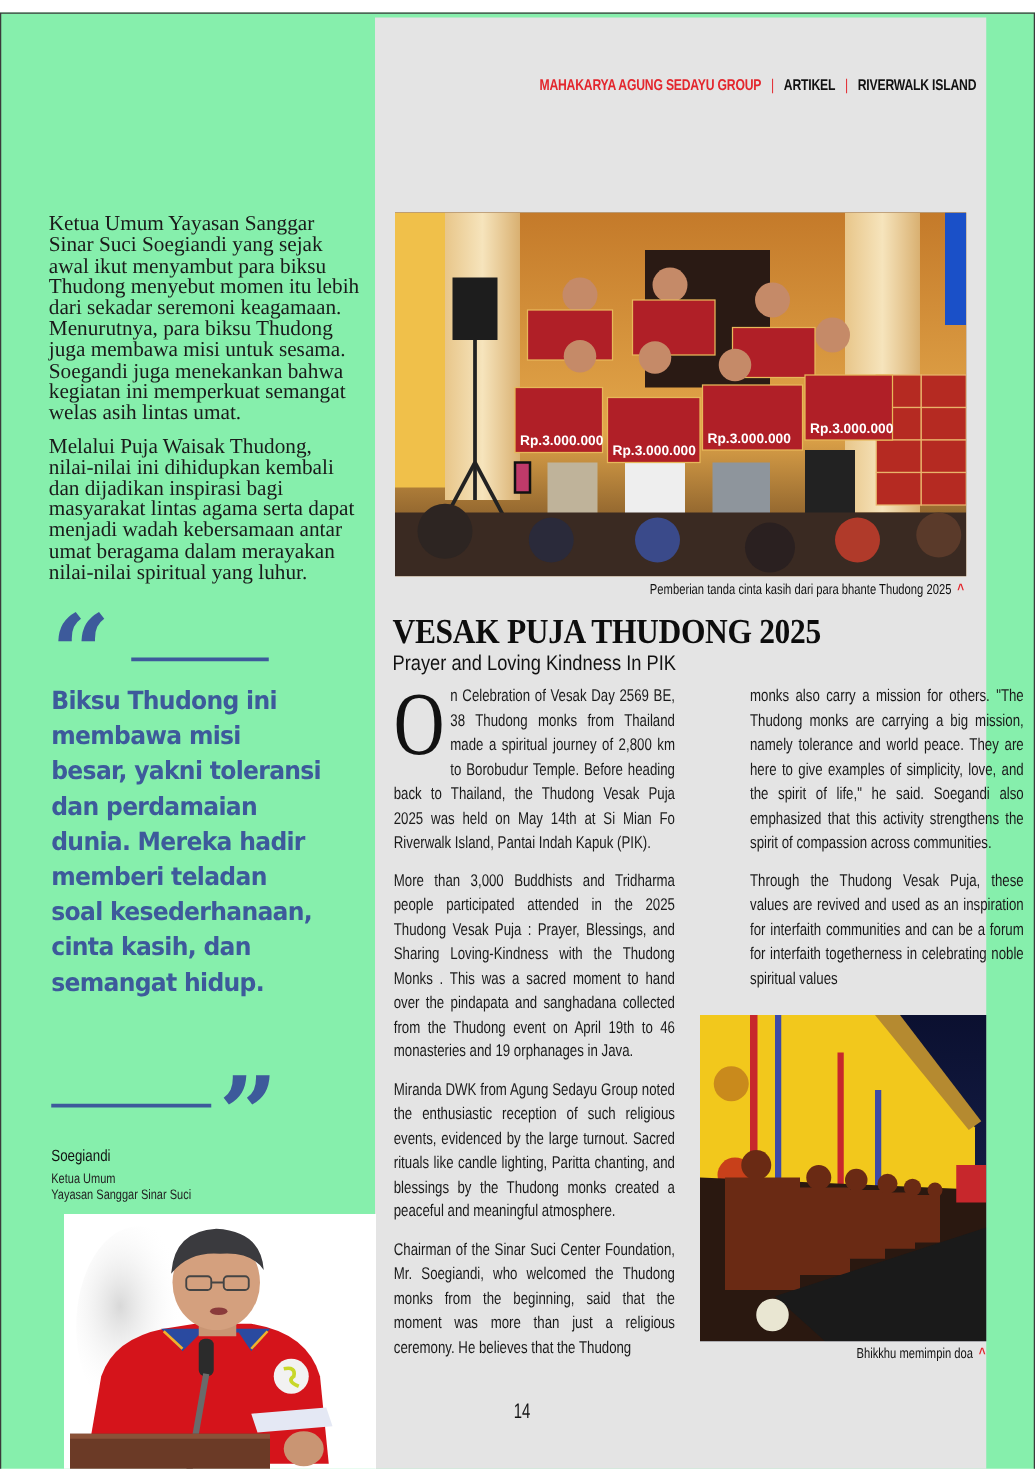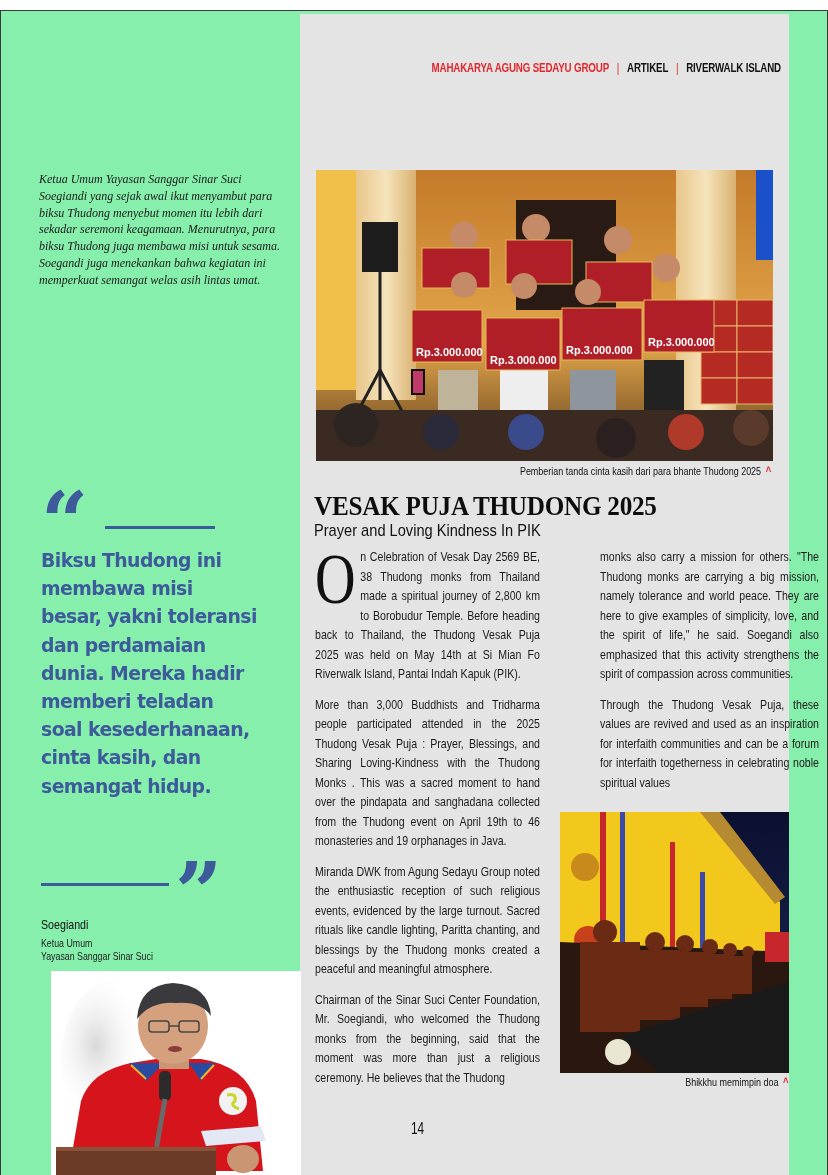--- a/index.html
+++ b/index.html
@@ -5,21 +5,21 @@
   html, body { margin: 0; padding: 0; background: #ffffff; }
   body { width: 828px; height: 1175px; position: relative; overflow: hidden; }
   .page { position: absolute; left: 0; top: 10px; width: 826px; height: 1169px; border: 1px solid #3a3a3a; border-bottom-width: 2px; border-right-width: 2px; background: #86efac; box-sizing: content-box; }
   .gray-panel { position: absolute; left: 299px; top: 3px; width: 489px; height: 1165px; background: #e4e4e4; }
 
   .header { position: absolute; top: 50px; right: 46px; font-family: "Liberation Sans", sans-serif; font-size: 12.5px; font-weight: bold; letter-spacing: -0.2px; transform: scaleX(0.78); transform-origin: right center; white-space: nowrap; }
   .header .brand { color: #e3262d; }
   .header .sep { color: #e3262d; font-weight: normal; margin: 0 10px; }
   .header .item { color: #111; }
 
-  .left-text { position: absolute; left: 38px; width: 250px; font-family: "Liberation Serif", serif; font-size: 12px; line-height: 16.8px; color: #1a1a1a; font-style: italic; }
+  .left-text { position: absolute; left: 38px; width: 250px; font-family: "Liberation Serif", serif; font-size: 17px; line-height: 16.8px; color: #1a1a1a; }
   .left-text p { margin: 0 0 10px 0; }
 
   .quote-open { position: absolute; left: 40px; top: 470px; font-family: "DejaVu Serif", serif; font-size: 82px; line-height: 82px; color: #3d5a9b; font-weight: bold; height: 50px; overflow: visible; }
   .quote-line-top { position: absolute; left: 104px; top: 515px; width: 110px; height: 3px; background: #3d5a9b; }
   .pullquote { position: absolute; left: 40px; top: 535px; width: 230px; font-family: "DejaVu Sans", sans-serif; font-weight: bold; font-size: 20px; line-height: 28.2px; color: #3d5a9b; letter-spacing: -0.6px; transform: scaleX(0.94); transform-origin: left top; }
   .quote-line-bottom { position: absolute; left: 40px; top: 872px; width: 128px; height: 3px; background: #3d5a9b; }
   .quote-close { position: absolute; left: 174px; top: 840px; font-family: "DejaVu Serif", serif; font-size: 82px; line-height: 82px; color: #3d5a9b; font-weight: bold; }
 
   .attrib-name { position: absolute; left: 40px; top: 906px; font-family: "Liberation Sans", sans-serif; font-size: 13px; color: #111; transform: scaleX(0.82); transform-origin: left top; }
   .attrib-role { position: absolute; left: 40px; top: 926px; font-family: "Liberation Sans", sans-serif; font-size: 11px; line-height: 13px; color: #222; transform: scaleX(0.8); transform-origin: left top; white-space: nowrap; }
@@ -50,20 +50,21 @@
 
 <div class="page">
   <div class="gray-panel"></div>
 
   <div class="header">
     <span class="brand">MAHAKARYA AGUNG SEDAYU GROUP</span><span class="sep">|</span><span class="item">ARTIKEL</span><span class="sep">|</span><span class="item">RIVERWALK ISLAND</span>
   </div>
 
   <div class="left-text" style="top:160px;">
     <p>Ketua Umum Yayasan Sanggar Sinar Suci Soegiandi yang sejak awal ikut menyambut para biksu Thudong menyebut momen itu lebih dari sekadar seremoni keagamaan. Menurutnya, para biksu Thudong juga membawa misi untuk sesama. Soegandi juga menekankan bahwa kegiatan ini memperkuat semangat welas asih lintas umat.</p>
+    <p>Melalui Puja Waisak Thudong, nilai-nilai ini dihidupkan kembali dan dijadikan inspirasi bagi masyarakat lintas agama serta dapat menjadi wadah kebersamaan antar umat beragama dalam merayakan nilai-nilai spiritual yang luhur.</p>
   </div>
 
   <div class="quote-open">“</div>
   <div class="quote-line-top"></div>
   <div class="pullquote">Biksu Thudong ini membawa misi besar, yakni toleransi dan perdamaian dunia. Mereka hadir memberi teladan soal kesederhanaan, cinta kasih, dan semangat hidup.</div>
   <div class="quote-line-bottom"></div>
   <div class="quote-close">”</div>
 
   <div class="attrib-name">Soegiandi</div>
   <div class="attrib-role">

